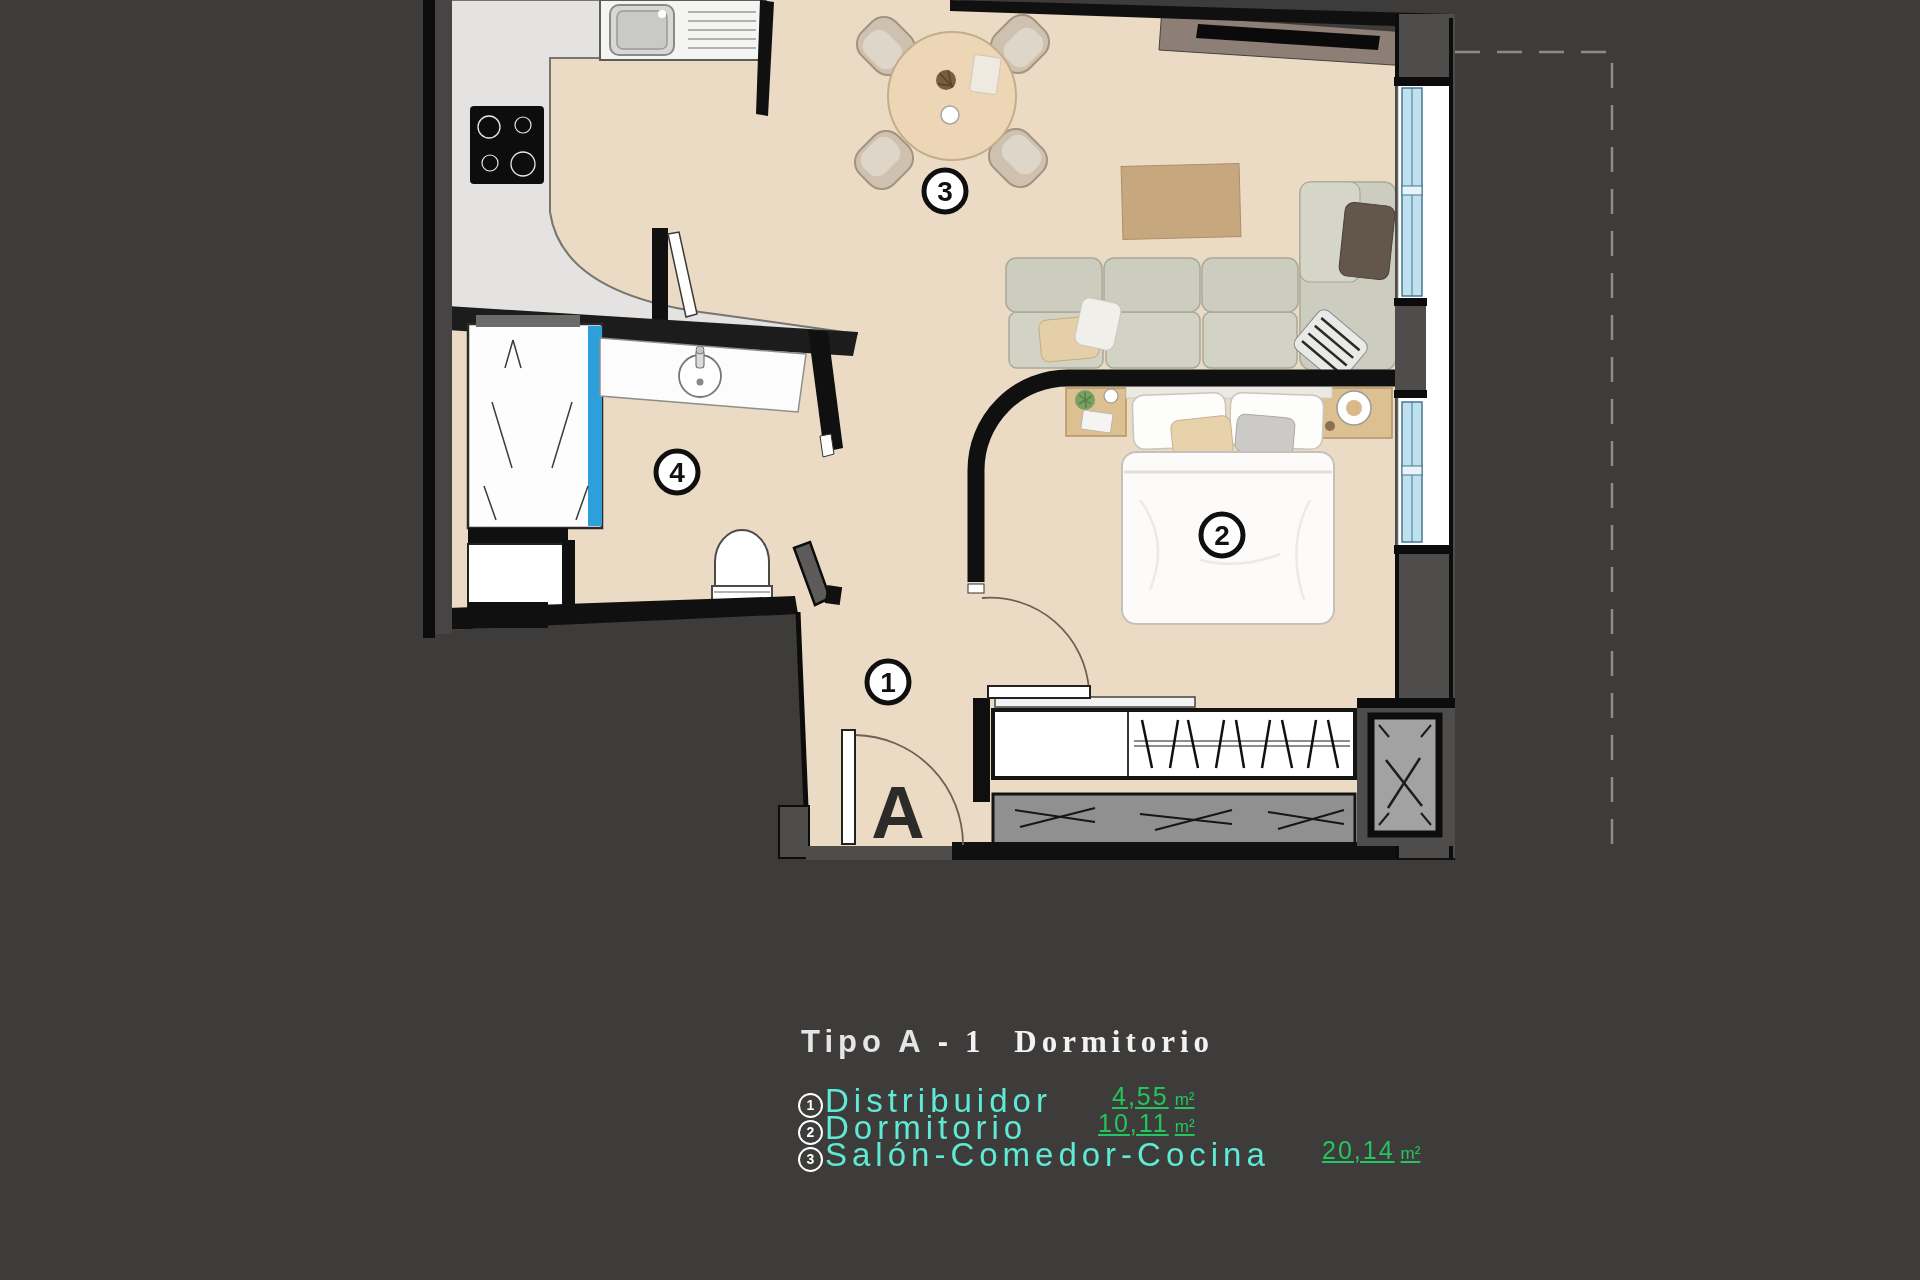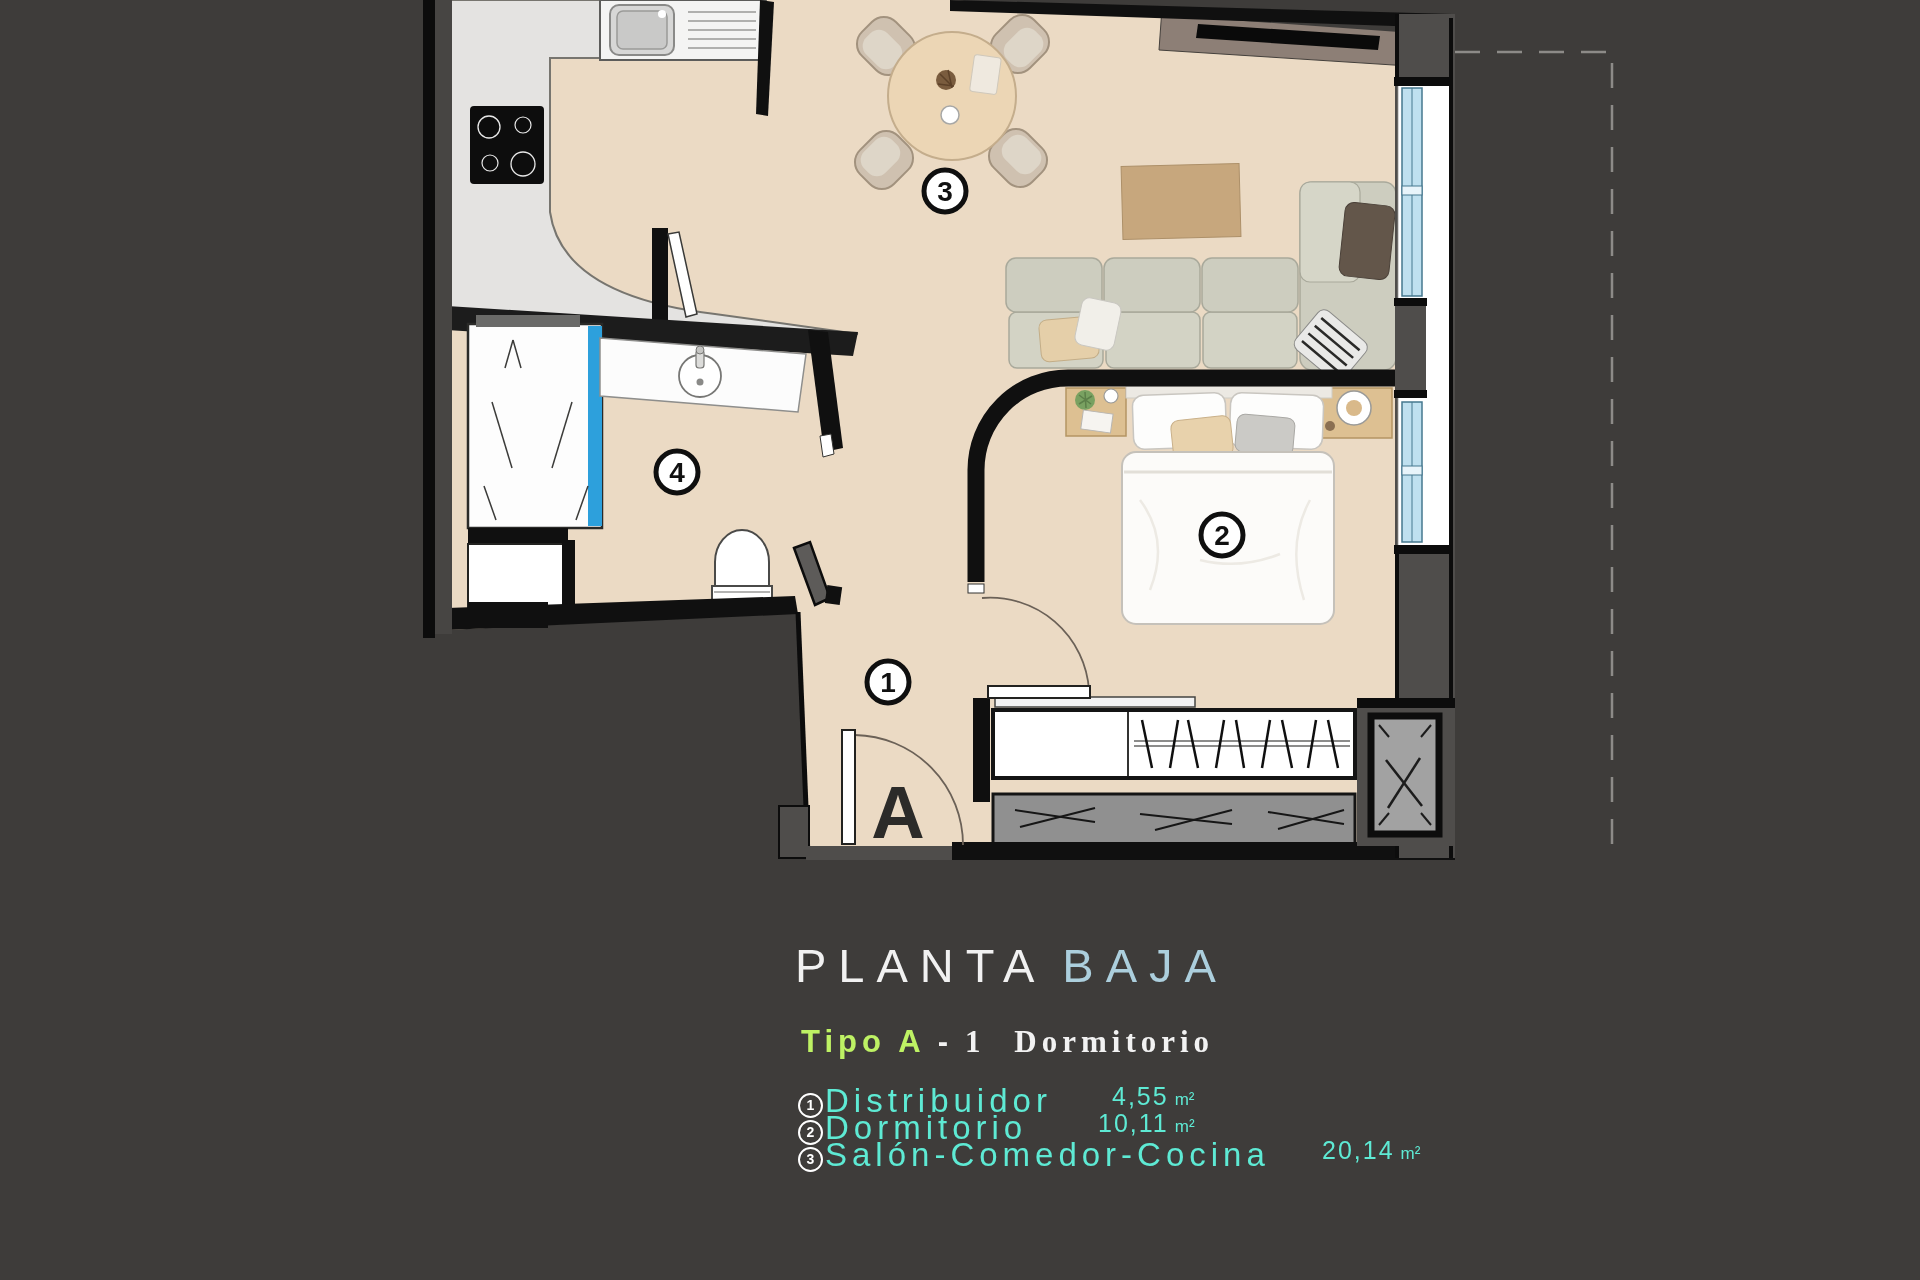--- a/index.html
+++ b/index.html
@@ -9,31 +9,31 @@
   }
   .stage svg{position:absolute;left:0;top:0;}
   svg text{font-family:"Liberation Sans",sans-serif;}
 
   .title{position:absolute;left:795px;top:938px;font-size:47px;font-weight:400;
          letter-spacing:12px;color:#f1f1f1;white-space:nowrap;}
   .title .accent{color:#accfdd;margin-left:16px;}
 
   .subtitle{position:absolute;left:801px;top:1024px;font-size:31px;font-weight:700;
             letter-spacing:5px;color:#f2f2f2;white-space:nowrap;}
-  .subtitle .accent{color:#bef264;}
+  .subtitle .accent{color:#e5e5e5;}
   .subtitle .sep{margin:0 12px;color:#f2f2f2;}
   .subtitle .rest{word-spacing:16px;font-family:Liberation Serif, serif;}
 
   .legend{position:absolute;left:798px;top:1082px;}
   .legend-row{position:relative;height:27px;white-space:nowrap;}
   .badge{display:inline-block;width:21px;height:21px;border:2px solid #ffffff;
          border-radius:50%;color:#ffffff;font-size:14px;font-weight:700;
          text-align:center;line-height:21px;vertical-align:2px;background:transparent;}
   .rname{color:#5eead4;font-size:33px;letter-spacing:5px;margin-left:2px;}
-  .area{position:absolute;top:0;color:#5eead4;font-size:25px;letter-spacing:2px;}
+  .area{position:absolute;top:0;color:#22c55e;font-size:25px;letter-spacing:2px;text-decoration:underline;}
   .area .unit{font-size:17px;margin-left:6px;letter-spacing:0;}
   .legend-row:nth-child(1) .area{left:314px;}
   .legend-row:nth-child(2) .area{left:292px;margin-left:8px;}
   .legend-row:nth-child(3) .area{left:524px;}
   .legend-row:nth-child(4) .area{left:184px;}
 
   .total{position:absolute;left:795px;top:1226px;font-size:46px;font-weight:700;
          letter-spacing:12px;color:#eee8d8;}
 </style>
 </head>
@@ -306,23 +306,20 @@
       <text x="945" y="201">3</text>
     </g>
     <g>
       <circle cx="677" cy="472" r="21" fill="#ffffff" stroke="#0f0f0f" stroke-width="5"></circle>
       <text x="677" y="482">4</text>
     </g>
     <text x="898" y="838" font-size="74" fill="#2c2b29">A</text>
   </g>
 </svg>
 
-  <div class="title">
-    <span>PLANTA</span><span class="accent">BAJA</span>
-  </div>
 
   <div class="subtitle">
     <span class="accent">Tipo A</span><span class="sep">-</span><span class="rest">1 Dormitorio</span>
   </div>
 
   <div class="legend">
     <div class="legend-row">
       <span class="badge">1</span><span class="rname">Distribuidor</span>
       <span class="area"><span>4,55</span><span class="unit">m²</span></span>
     </div>

